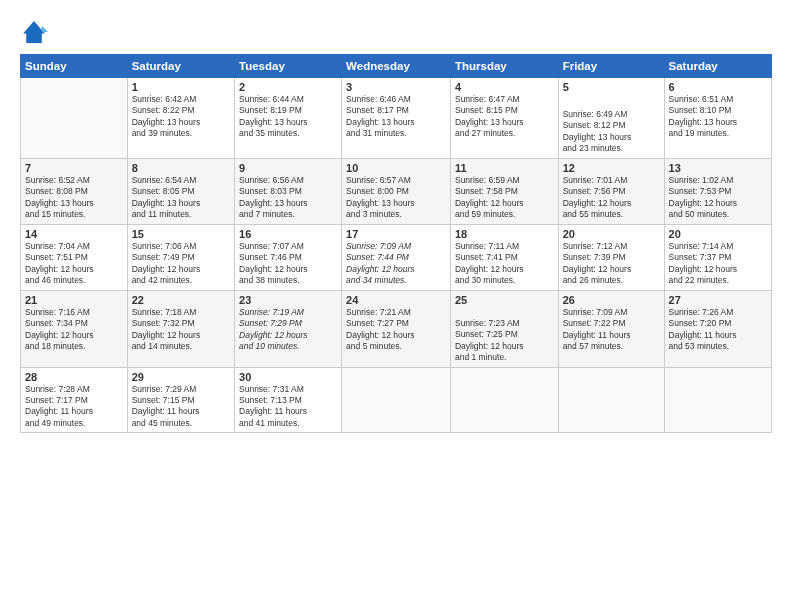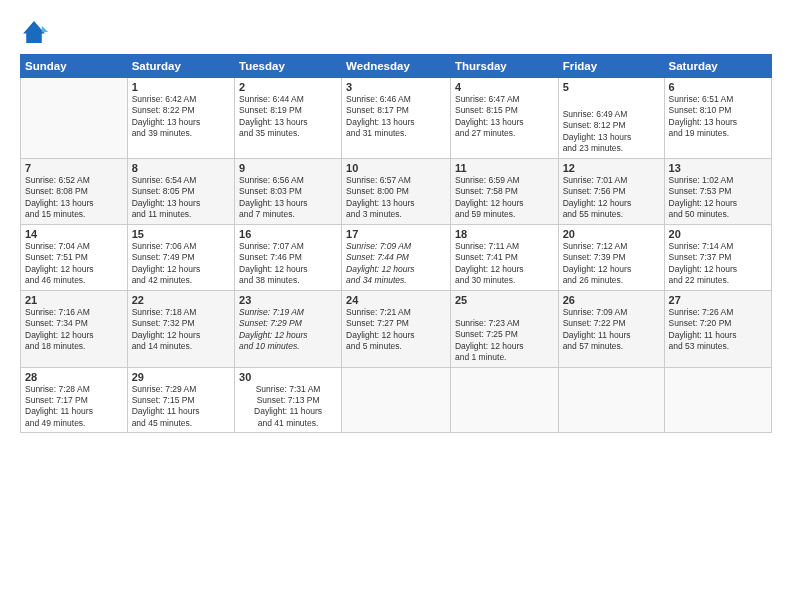--- a/index.html
+++ b/index.html
@@ -343,21 +343,21 @@
           </td>
           <td>
             <span class="day-num">29</span>
             <div class="day-info" style="white-space: pre-line;">Sunrise: 7:29 AM
 Sunset: 7:15 PM
 Daylight: 11 hours
 and 45 minutes.</div>
           </td>
           <td>
             <span class="day-num">30</span>
-            <div class="day-info" style="white-space: pre-line; text-align: center;">Sunrise: 7:31 AM
+            <div class="day-info" style="white-space: pre-line;">Sunrise: 7:31 AM
 Sunset: 7:13 PM
 Daylight: 11 hours
 and 41 minutes.</div>
           </td>
           <td class="empty"></td>
           <td class="empty"></td>
           <td class="empty"></td>
           <td class="empty"></td>
         </tr>
       </tbody>

